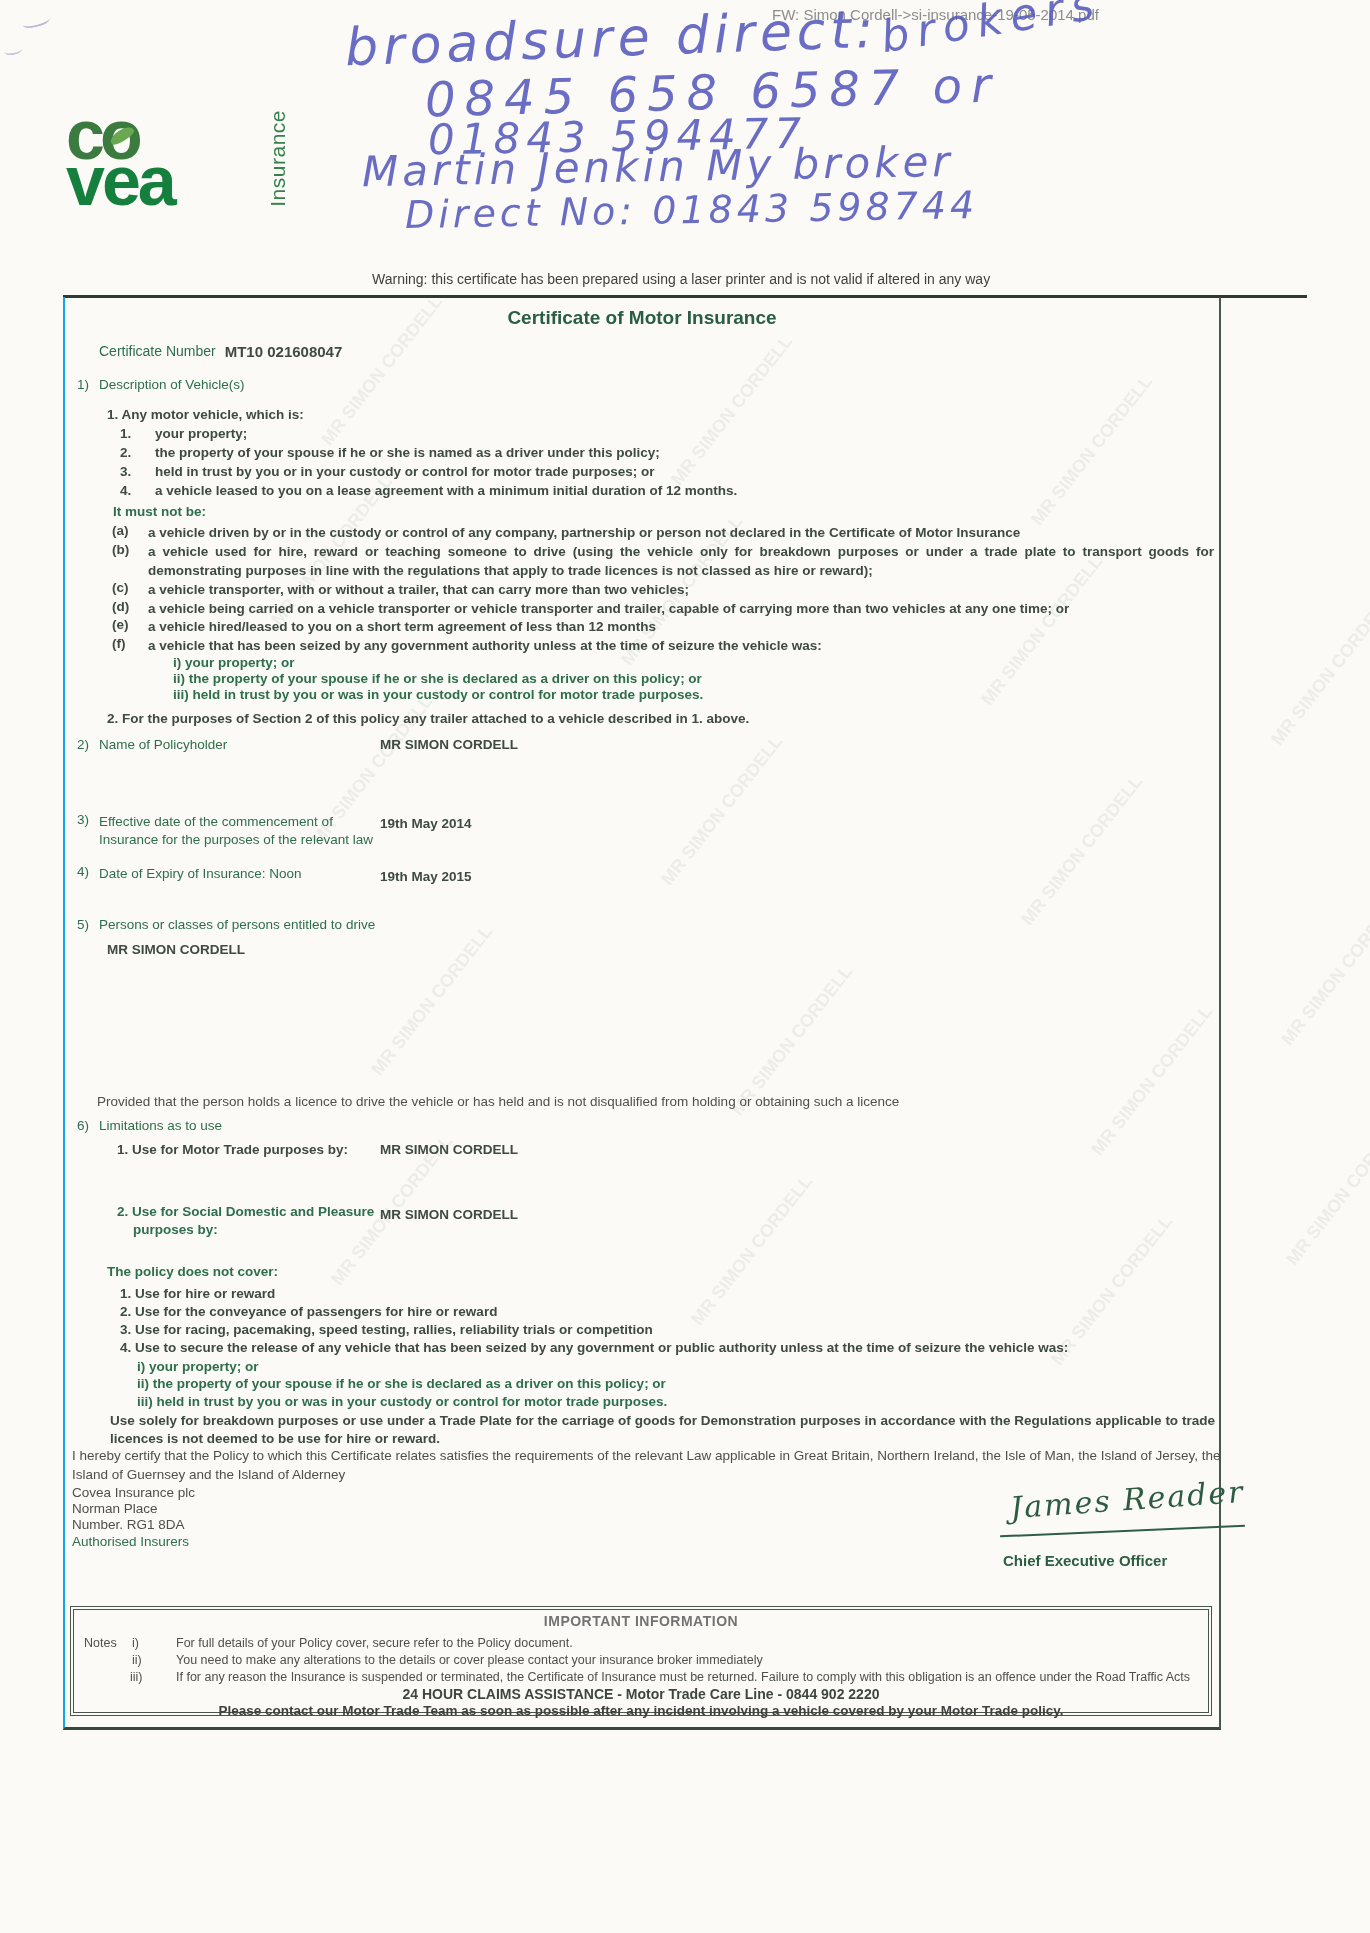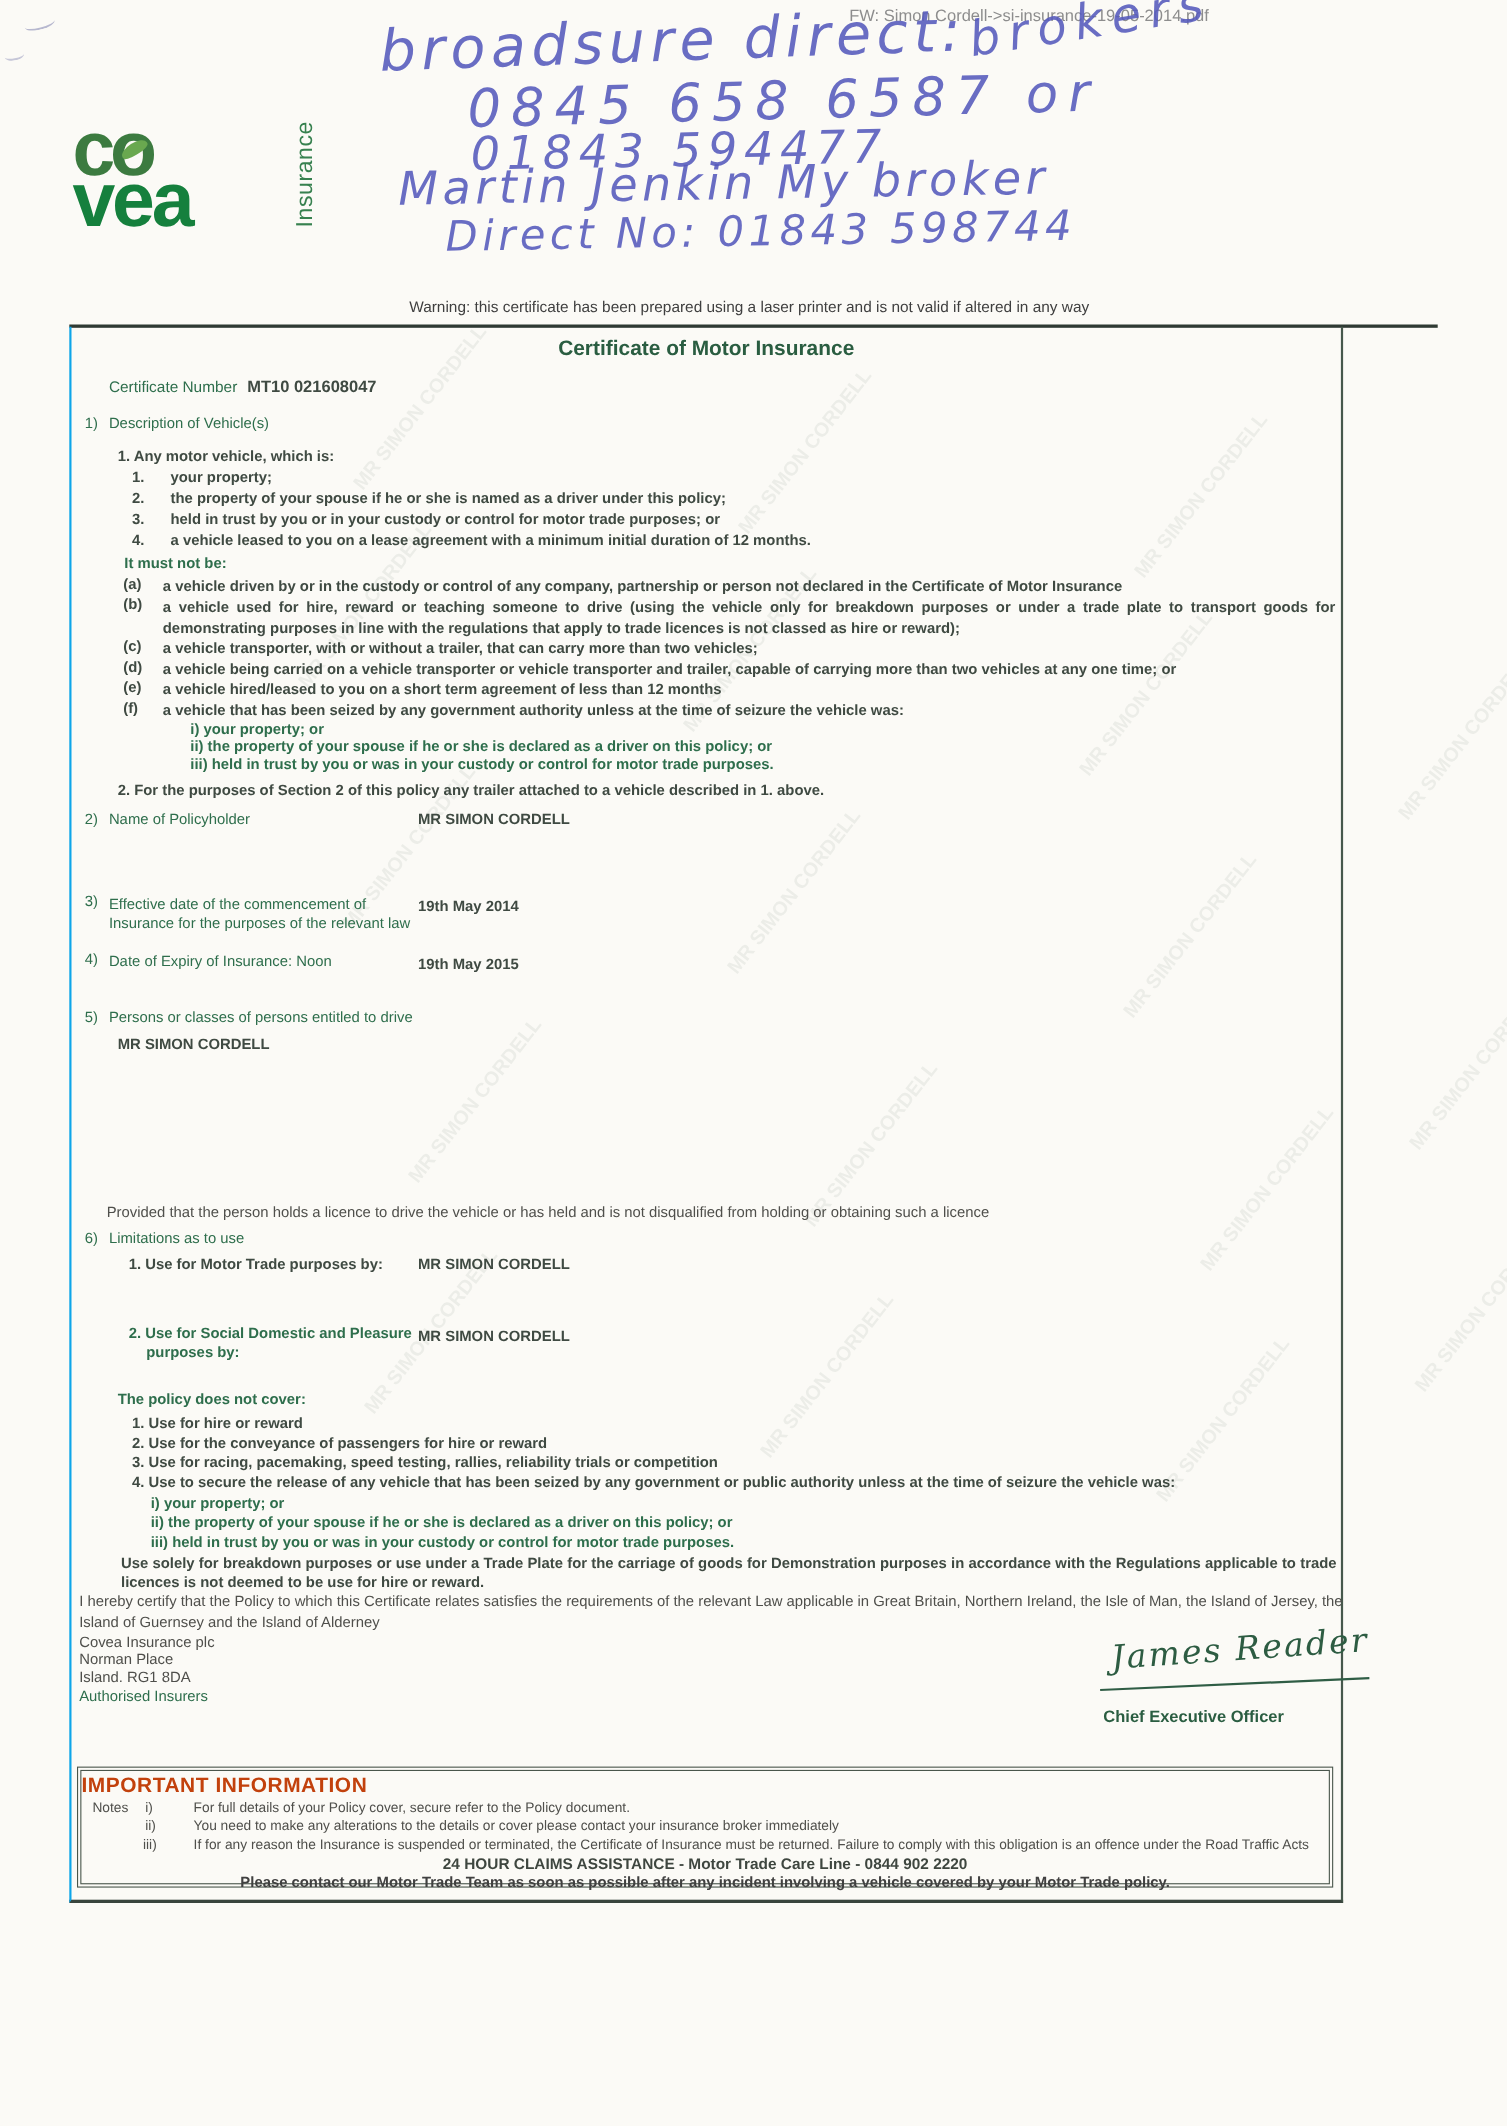--- a/index.html
+++ b/index.html
@@ -208,30 +208,30 @@
     <div class="t b green" style="top:1062px;left:72px;font-size:13.5px">i) your property; or</div>
     <div class="t b green" style="top:1079px;left:72px;font-size:13.5px">ii) the property of your spouse if he or she is declared as a driver on this policy; or</div>
     <div class="t b green" style="top:1097px;left:72px;font-size:13.5px">iii) held in trust by you or was in your custody or control for motor trade purposes.</div>
 
     <div class="t b dark wrap just" style="top:1115px;left:45px;width:1105px;font-size:13.5px;line-height:18px">Use solely for breakdown purposes or use under a Trade Plate for the carriage of goods for Demonstration purposes in accordance with the Regulations applicable to trade licences is not deemed to be use for hire or reward.</div>
 
     <div class="t gray wrap" style="top:1149px;left:7px;width:1150px;font-size:13.5px;line-height:19px">I hereby certify that the Policy to which this Certificate relates satisfies the requirements of the relevant Law applicable in Great Britain, Northern Ireland, the Isle of Man, the Island of Jersey, the Island of Guernsey and the Island of Alderney</div>
 
     <div class="t gray" style="top:1188px;left:7px;font-size:13.5px">Covea Insurance plc</div>
     <div class="t gray" style="top:1204px;left:7px;font-size:13.5px">Norman Place</div>
-    <div class="t gray" style="top:1220px;left:7px;font-size:13.5px">Island. RG1 8DA</div>
+    <div class="t gray" style="top:1220px;left:7px;font-size:13.5px">Number. RG1 8DA</div>
     <div class="t green" style="top:1237px;left:7px;font-size:13.5px">Authorised Insurers</div>
 
     <div class="t sig" style="top:1185px;left:945px">James Reader</div>
     <div class="sig-line" style="top:1233px;left:935px;width:245px"></div>
     <div class="t b dgreen" style="top:1255px;left:938px;font-size:15px">Chief Executive Officer</div>
 
 
     <div class="ibox">
-      <div class="t b" style="top: 3px; font-size: 19px; color: #c2410c; letter-spacing: 0.5px; left: 0px; width: 100%; " class-extra="center">IMPORTANT INFORMATION</div>
+      <div class="t b" style="top: 3px; font-size: 14px; color: #737373; letter-spacing: 0.5px; left: 0px; width: 100%; text-align: center;" class-extra="center">IMPORTANT INFORMATION</div>
       <span class="t gray" style="top:26px;left:10px;font-size:12.5px">Notes</span>
       <span class="t gray" style="top:26px;left:58px;font-size:12.5px">i)</span>
       <span class="t gray" style="top:26px;left:102px;font-size:12.5px">For full details of your Policy cover, secure refer to the Policy document.</span>
       <span class="t gray" style="top:43px;left:58px;font-size:12.5px">ii)</span>
       <span class="t gray" style="top:43px;left:102px;font-size:12.5px">You need to make any alterations to the details or cover please contact your insurance broker immediately</span>
       <span class="t gray" style="top:60px;left:56px;font-size:12.5px">iii)</span>
       <span class="t gray" style="top:60px;left:102px;font-size:12.5px">If for any reason the Insurance is suspended or terminated, the Certificate of Insurance must be returned. Failure to comply with this obligation is an offence under the Road Traffic Acts</span>
       <div class="t b center" style="top:76px;font-size:14px;color:#3e463f">24 HOUR CLAIMS ASSISTANCE - Motor Trade Care Line - 0844 902 2220</div>
       <div class="t b center" style="top:93px;font-size:13.5px;color:#404040">Please contact our Motor Trade Team as soon as possible after any incident involving a vehicle covered by your Motor Trade policy.</div>
     </div>

